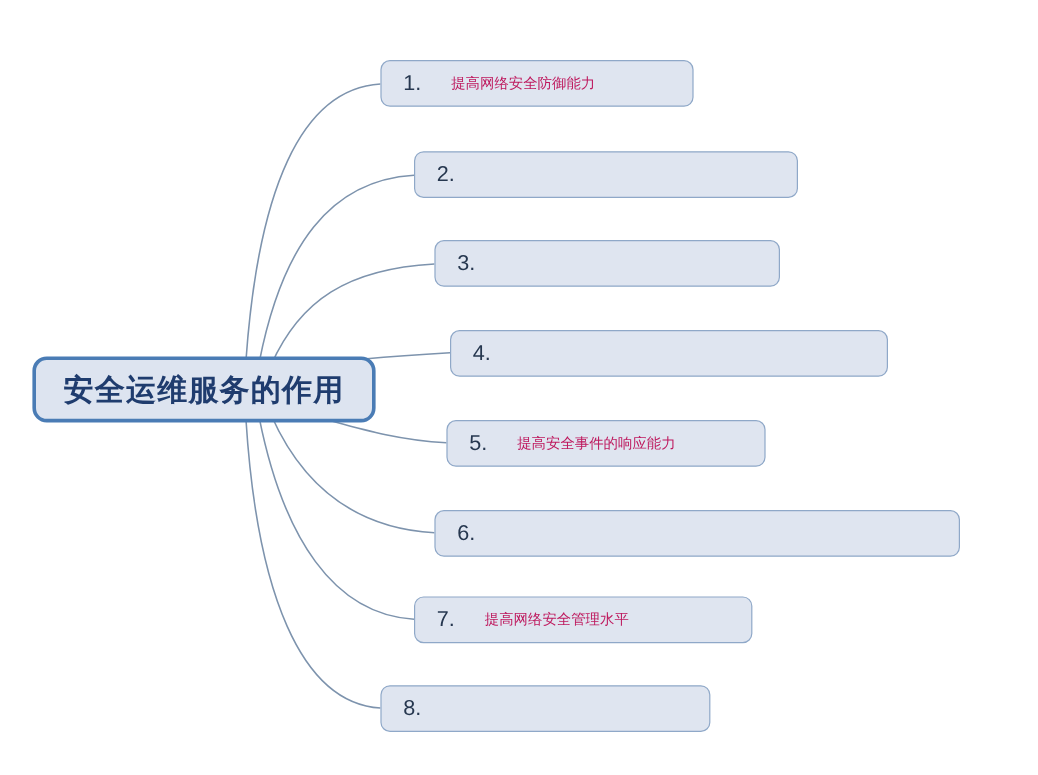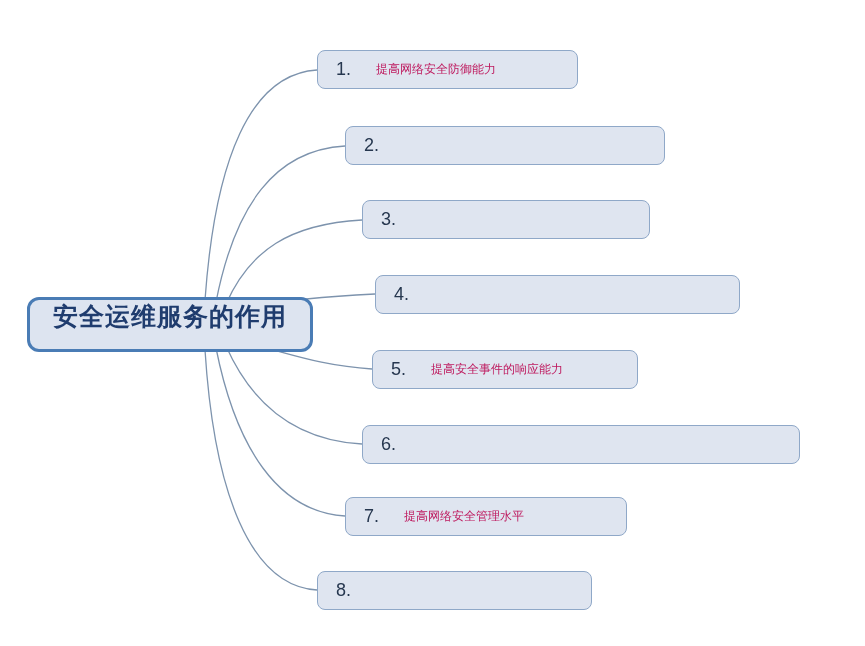--- a/index.html
+++ b/index.html
@@ -33,21 +33,21 @@
     position: absolute;
     left: 27px;
     top: 297px;
     width: 286px;
     height: 55px;
     box-sizing: border-box;
     background: #dde4f0;
     border: 3px solid #4a7cb5;
     border-radius: 12px;
     display: flex;
-    align-items: flex-start;
+    align-items: center;
     justify-content: center;
     z-index: 3;
   }
   .root-label {
     font-size: 25px;
     font-weight: bold;
     color: #1f3c6e;
     letter-spacing: 1px;
     white-space: nowrap;
   }

